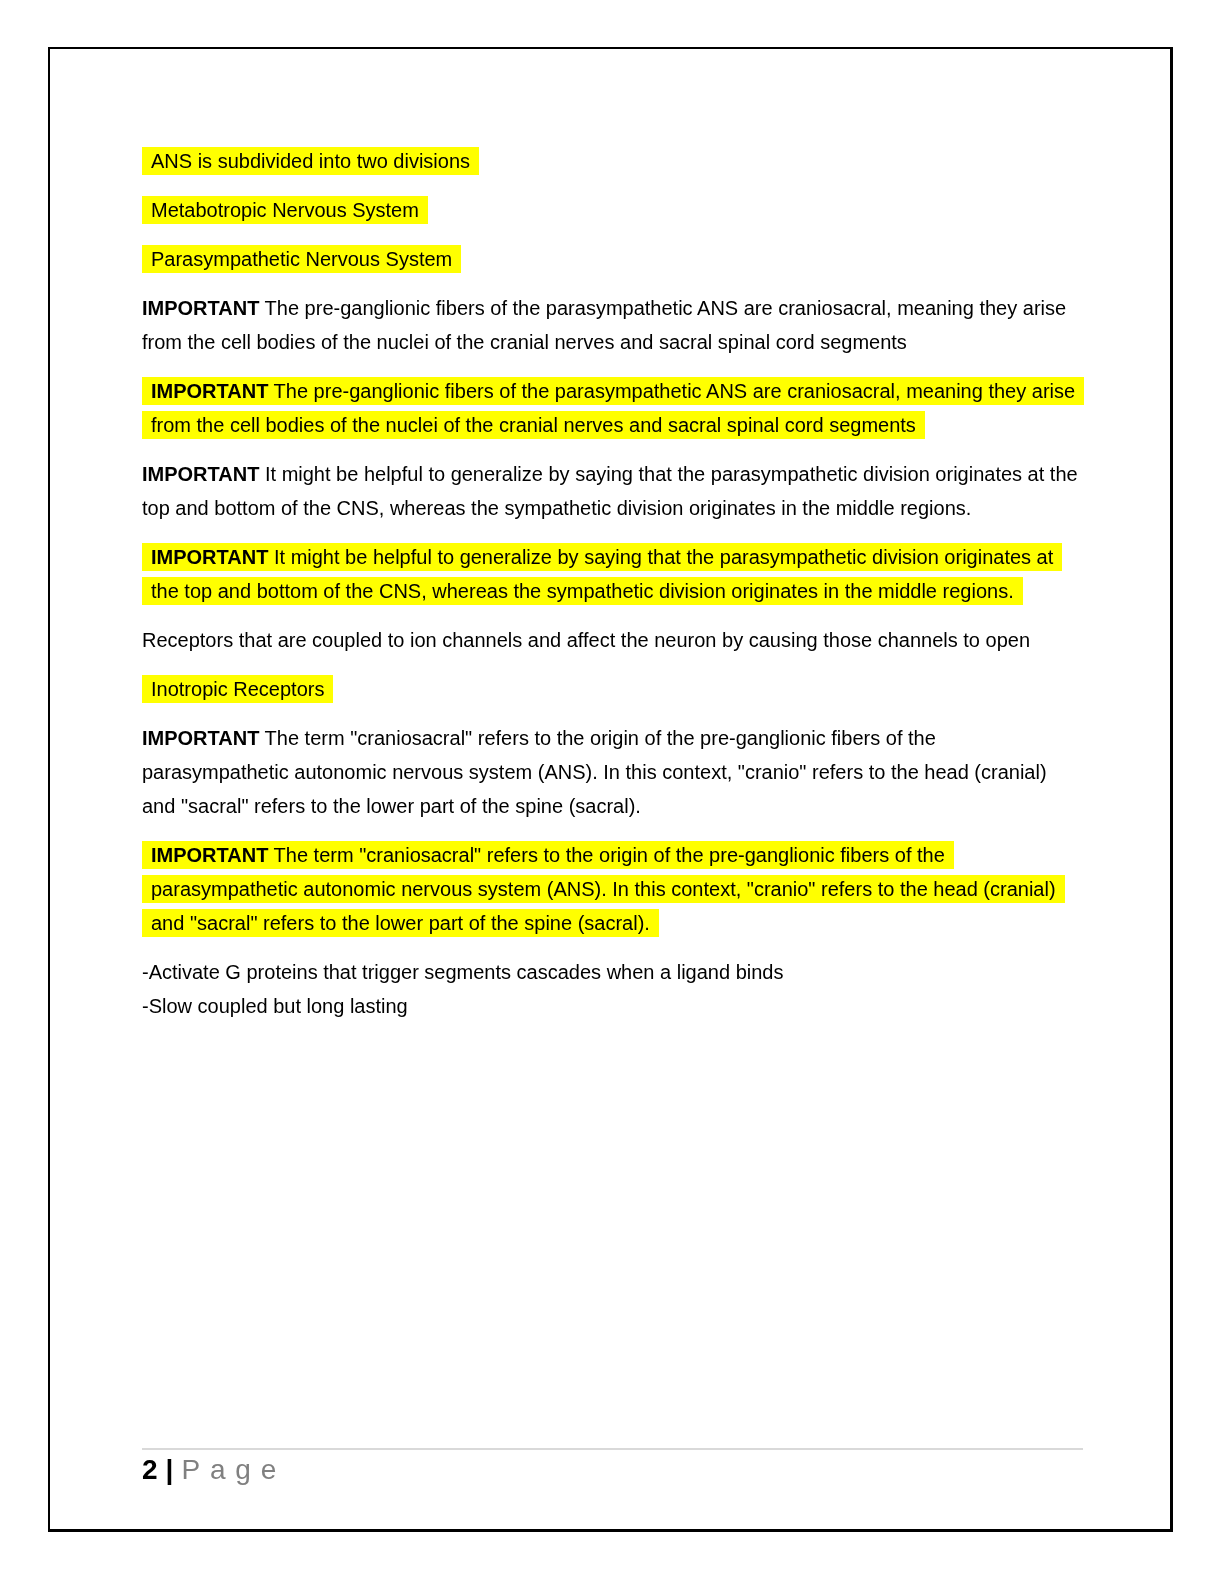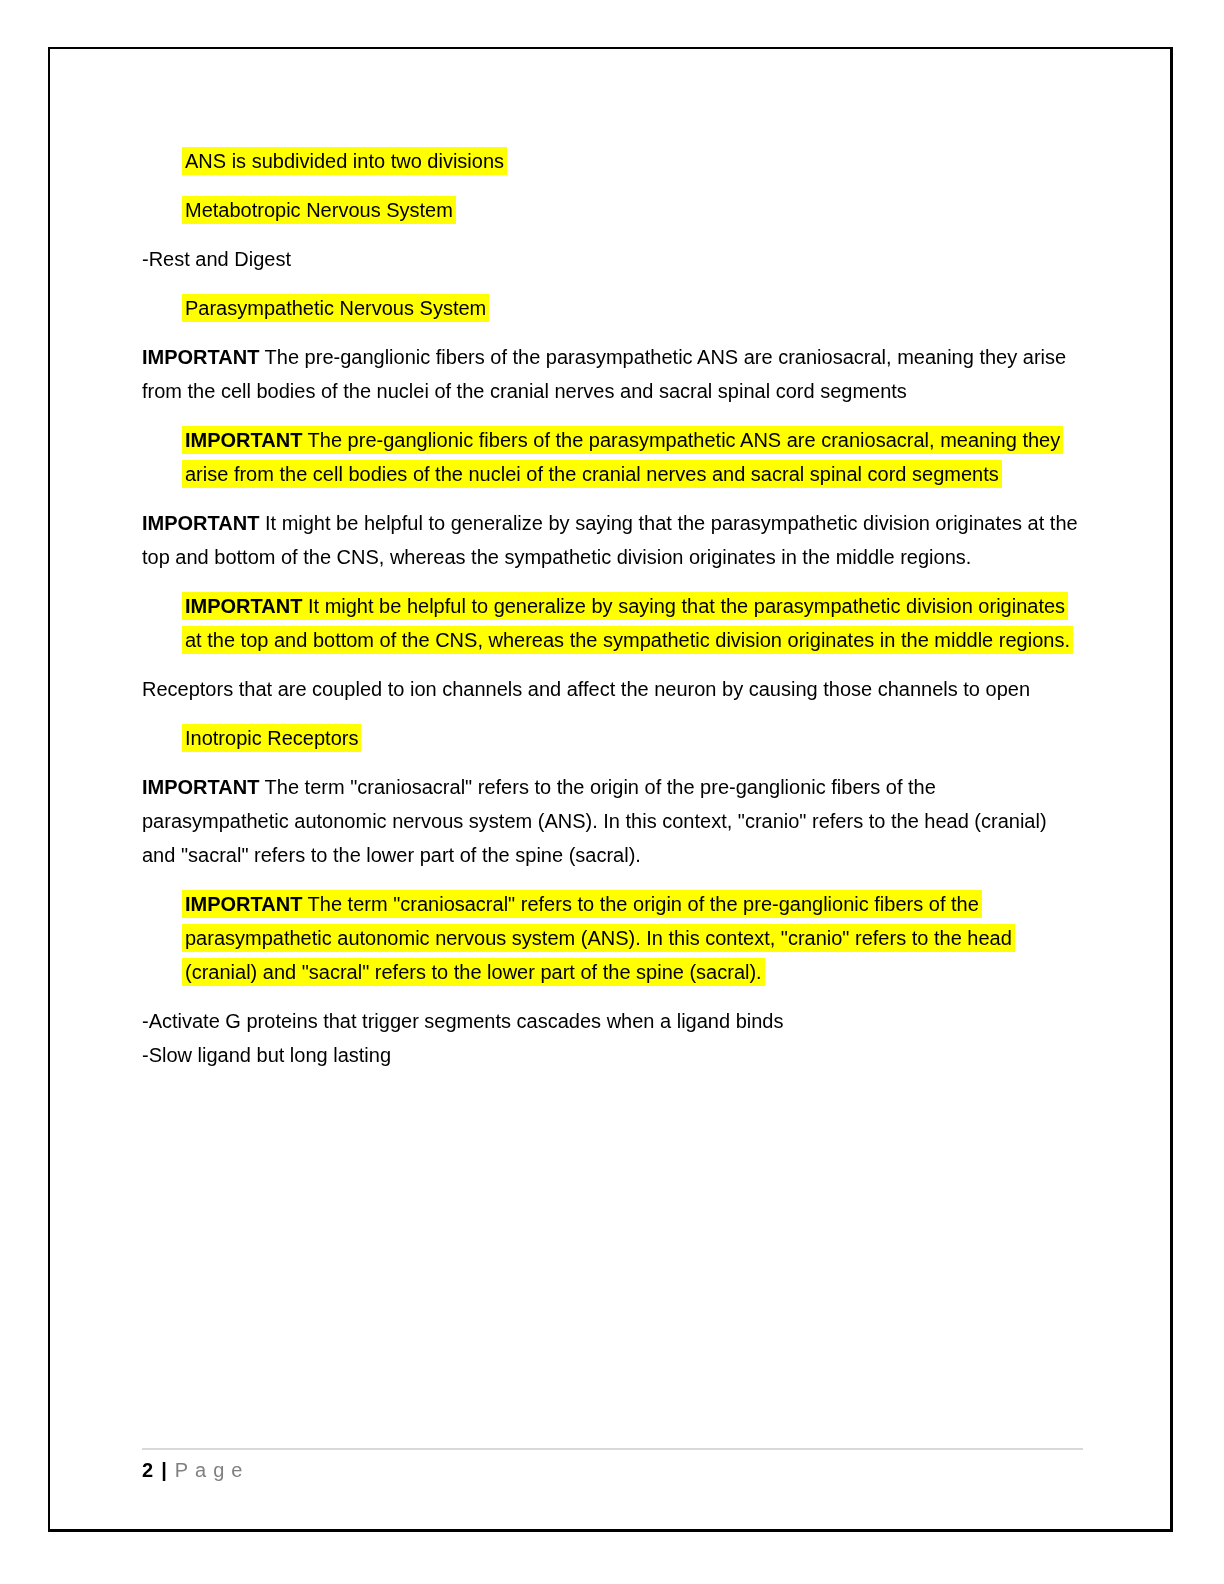--- a/index.html
+++ b/index.html
@@ -35,54 +35,52 @@
     font-size: 20px;
     line-height: 34px;
   }
   .para {
     margin: 0 0 15px 0;
     padding: 0;
   }
   .line { display: block; }
   .hl {
     background: #ffff00;
-    padding: 3px 3px;
+    padding: 3px 9px;
     -webkit-box-decoration-break: clone;
     box-decoration-break: clone;
-    margin-left: 40px;
   }
   .imp { font-weight: 700; }
   .footer {
     position: absolute;
     left: 142px;
     top: 1448px;
     width: 941px;
     border-top: 2px solid #d9d9d9;
     padding-top: 6px;
-    font-size: 20px;
+    font-size: 28px;
     line-height: 28px;
   }
   .pg-num { font-weight: 700; color: #000000; }
   .pg-sep { font-weight: 700; color: #000000; margin: 0 8px; }
   .pg-label { color: #808080; letter-spacing: 0.35em; }
 </style>
 </head>
 <body>
 
 <div class="page-border"></div>
 
 <div class="content">
 
   <p class="para"><span class="hl">ANS is subdivided into two divisions</span></p>
 
 
   <p class="para"><span class="hl">Metabotropic Nervous System</span></p>
 
   <p class="para">
-    <span class="line">-Rest and Digest</span>
   </p>
 
   <p class="para"><span class="hl">Parasympathetic Nervous System</span></p>
 
   <p class="para"><span class="imp">IMPORTANT</span><span> The pre-ganglionic fibers of the parasympathetic ANS are craniosacral, meaning they arise from the cell bodies of the nuclei of the cranial nerves and sacral spinal cord segments</span></p>
 
   <p class="para"><span class="hl"><span class="imp">IMPORTANT</span><span> The pre-ganglionic fibers of the parasympathetic ANS are craniosacral, meaning they arise from the cell bodies of the nuclei of the cranial nerves and sacral spinal cord segments</span></span></p>
 
   <p class="para"><span class="imp">IMPORTANT</span><span> It might be helpful to generalize by saying that the parasympathetic division originates at the top and bottom of the CNS, whereas the sympathetic division originates in the middle regions.</span></p>
 
@@ -91,21 +89,21 @@
   <p class="para">Receptors that are coupled to ion channels and affect the neuron by causing those channels to open</p>
 
   <p class="para"><span class="hl">Inotropic Receptors</span></p>
 
   <p class="para"><span class="imp">IMPORTANT</span><span> The term "craniosacral" refers to the origin of the pre-ganglionic fibers of the parasympathetic autonomic nervous system (ANS). In this context, "cranio" refers to the head (cranial) and "sacral" refers to the lower part of the spine (sacral).</span></p>
 
   <p class="para"><span class="hl"><span class="imp">IMPORTANT</span><span> The term "craniosacral" refers to the origin of the pre-ganglionic fibers of the parasympathetic autonomic nervous system (ANS). In this context, "cranio" refers to the head (cranial) and "sacral" refers to the lower part of the spine (sacral).</span></span></p>
 
   <p class="para">
     <span class="line">-Activate G proteins that trigger segments cascades when a ligand binds</span>
-    <span class="line">-Slow ligand but long lasting</span>
+    <span class="line">-Slow coupled but long lasting</span>
   </p>
 
 
 </div>
 
 <div class="footer">
   <span class="pg-num">2</span><span class="pg-sep">|</span><span class="pg-label">Page</span>
 </div>
 
 </body></html>

